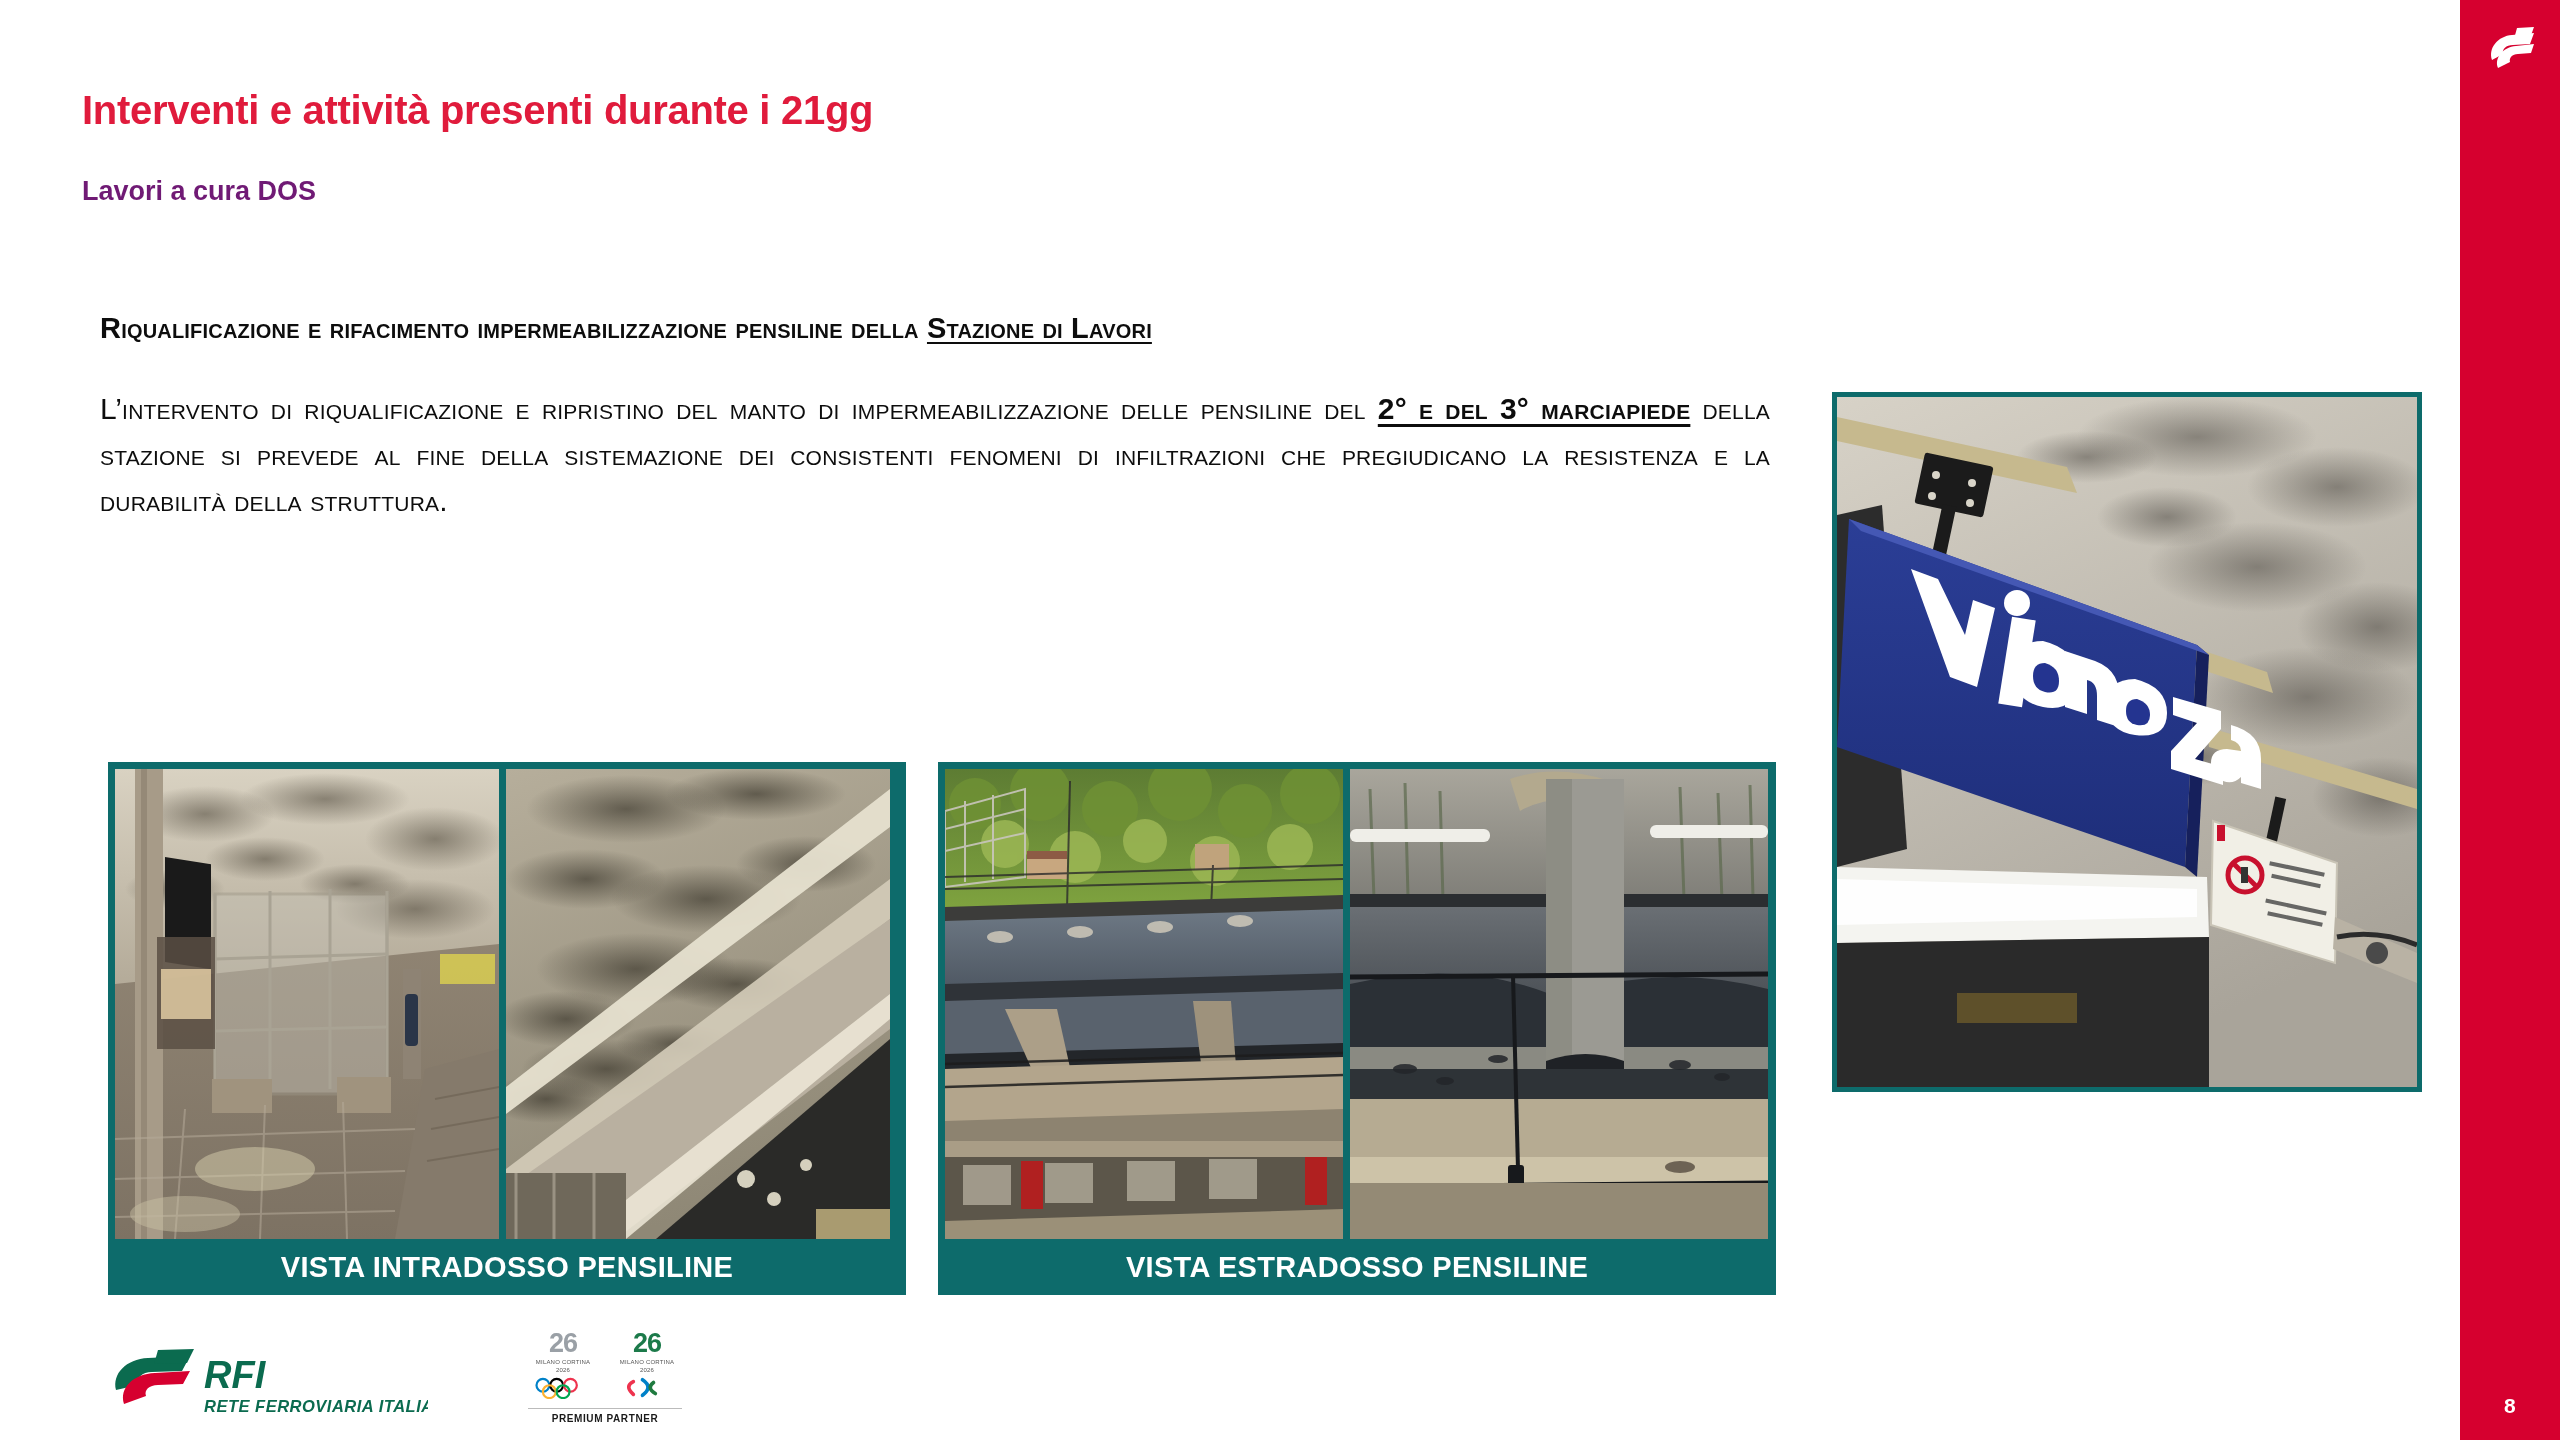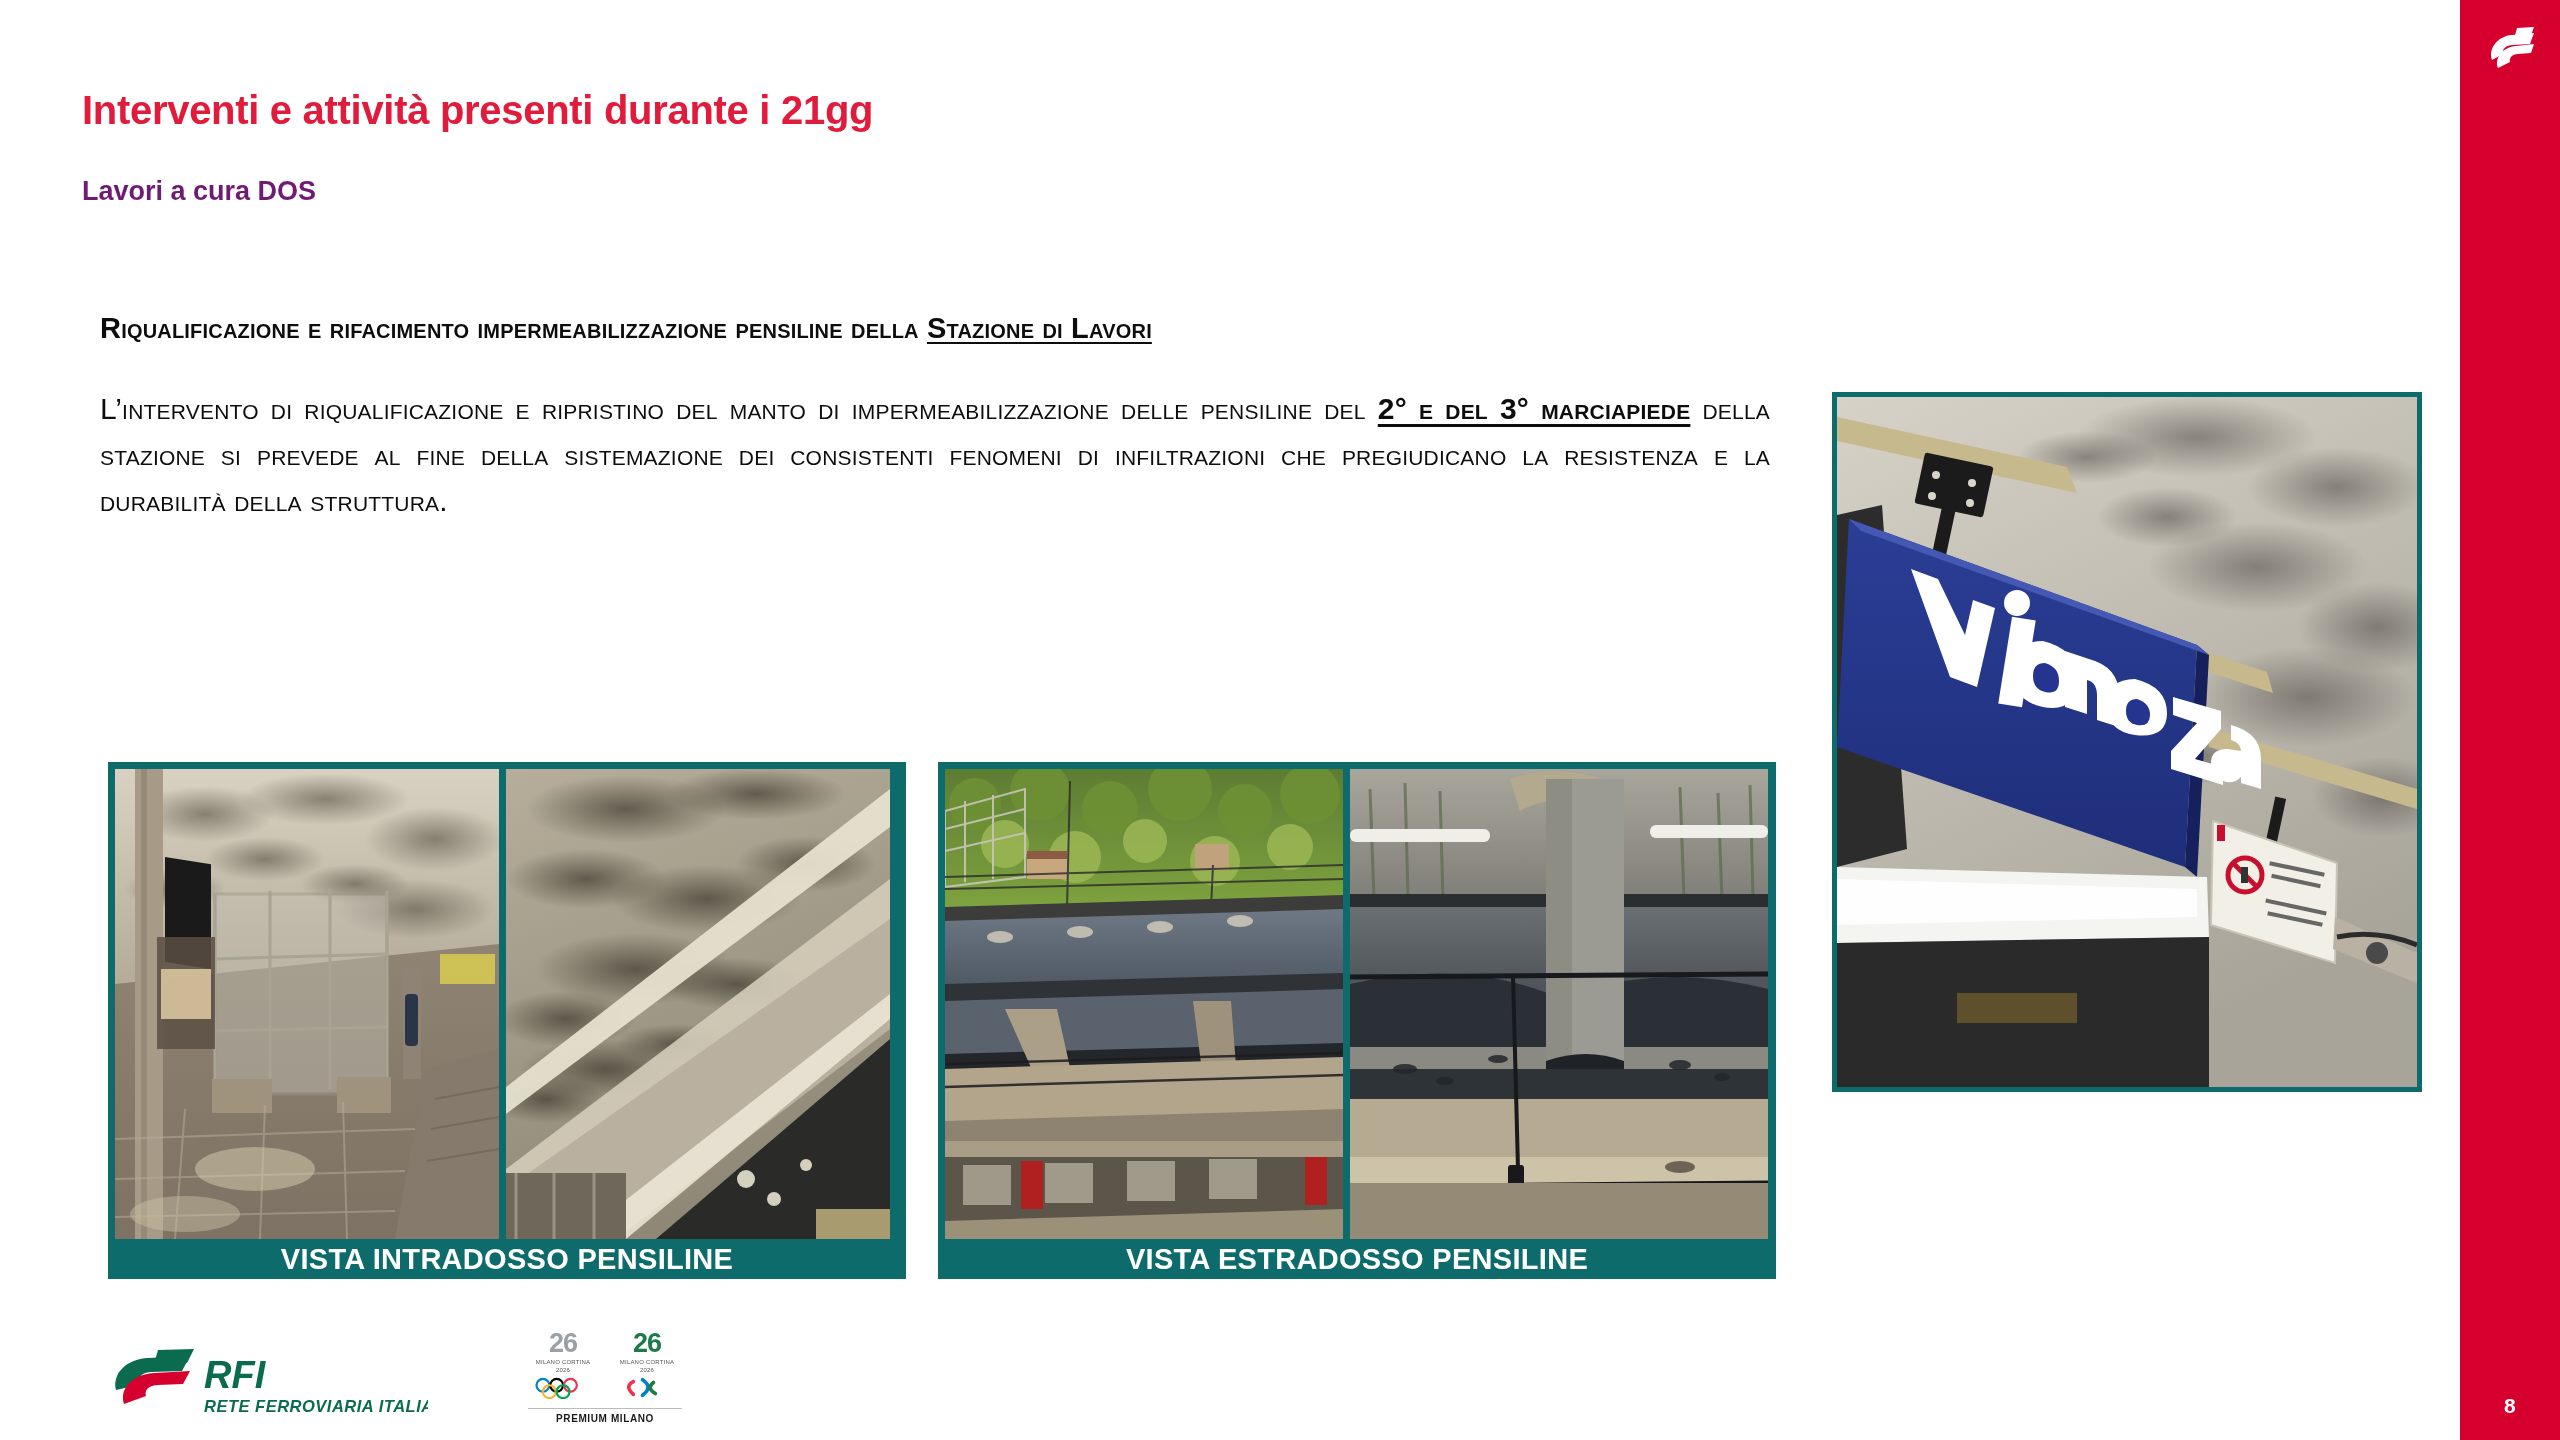--- a/index.html
+++ b/index.html
@@ -84,21 +84,21 @@
   .group .row {
     display: flex;
     gap: 7px;
   }
   .photo {
     position: relative;
     overflow: hidden;
     background: #8a8173;
   }
   .caption {
-    height: 40px;
+    height: 56px;
     background: #0D6B6B;
     color: #ffffff;
     font-size: 29px;
     font-weight: bold;
     letter-spacing: .3px;
     display: flex; align-items: center; justify-content: center;
   }
 
   #group-intradosso { left: 108px; top: 762px; width: 798px; }
   #group-intradosso .photo { width: 384px; height: 470px; }
@@ -540,16 +540,16 @@
         <svg class="oly-rings" viewBox="0 0 70 24">
           <g fill="none" stroke-width="4" stroke-linecap="round">
             <path d="M20 5 q-10 5 0 14" stroke="#EE334E"></path>
             <path d="M30 3 q12 8 0 17" stroke="#0081C8"></path>
             <path d="M42 6 q-8 6 2 12" stroke="#1F7A3F"></path>
           </g>
         </svg>
       </div>
     </div>
     <div class="oly-divider"></div>
-    <div class="oly-partner">PREMIUM MILANO</div>
+    <div class="oly-partner">PREMIUM PARTNER</div>
   </div>
 
 </div>
 
 </body></html>

